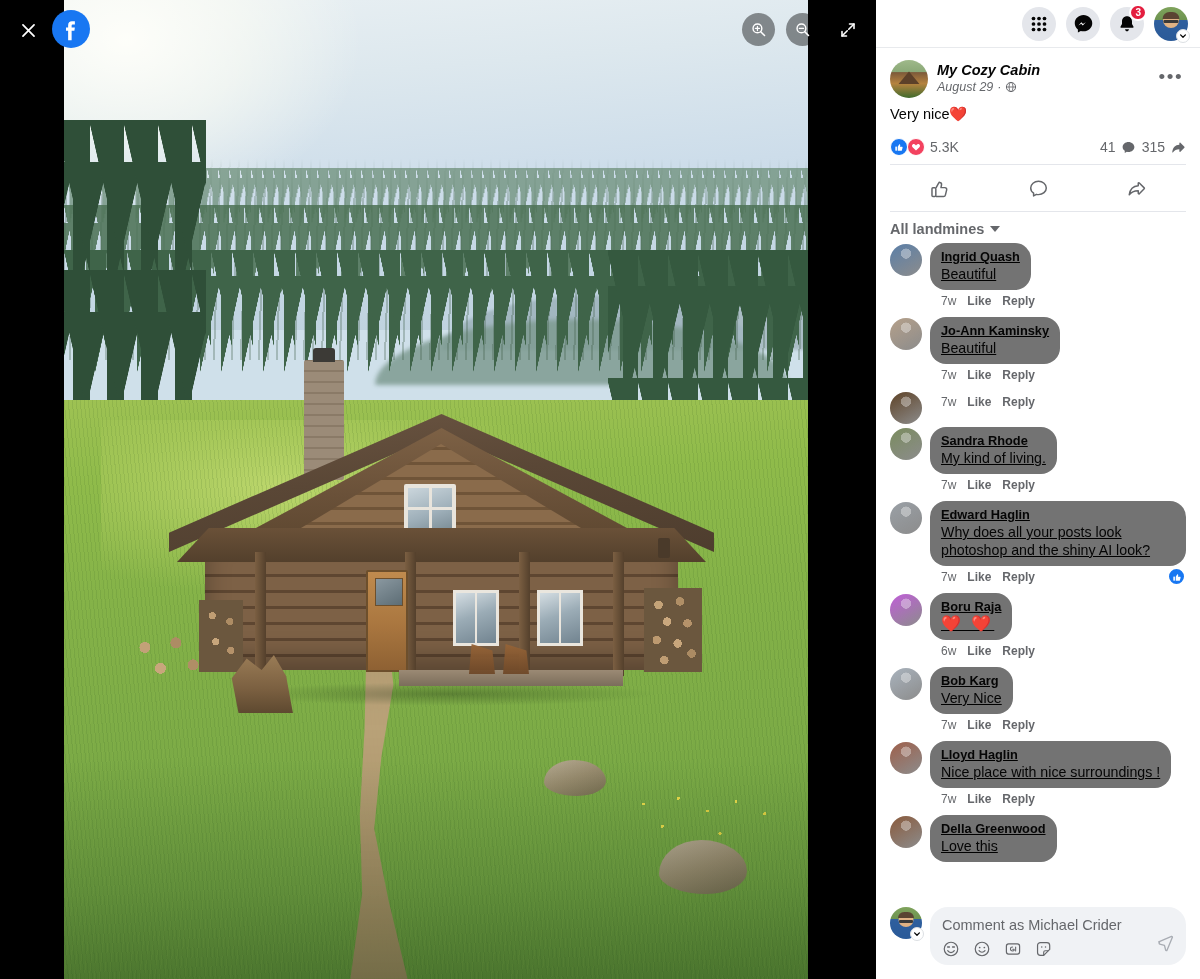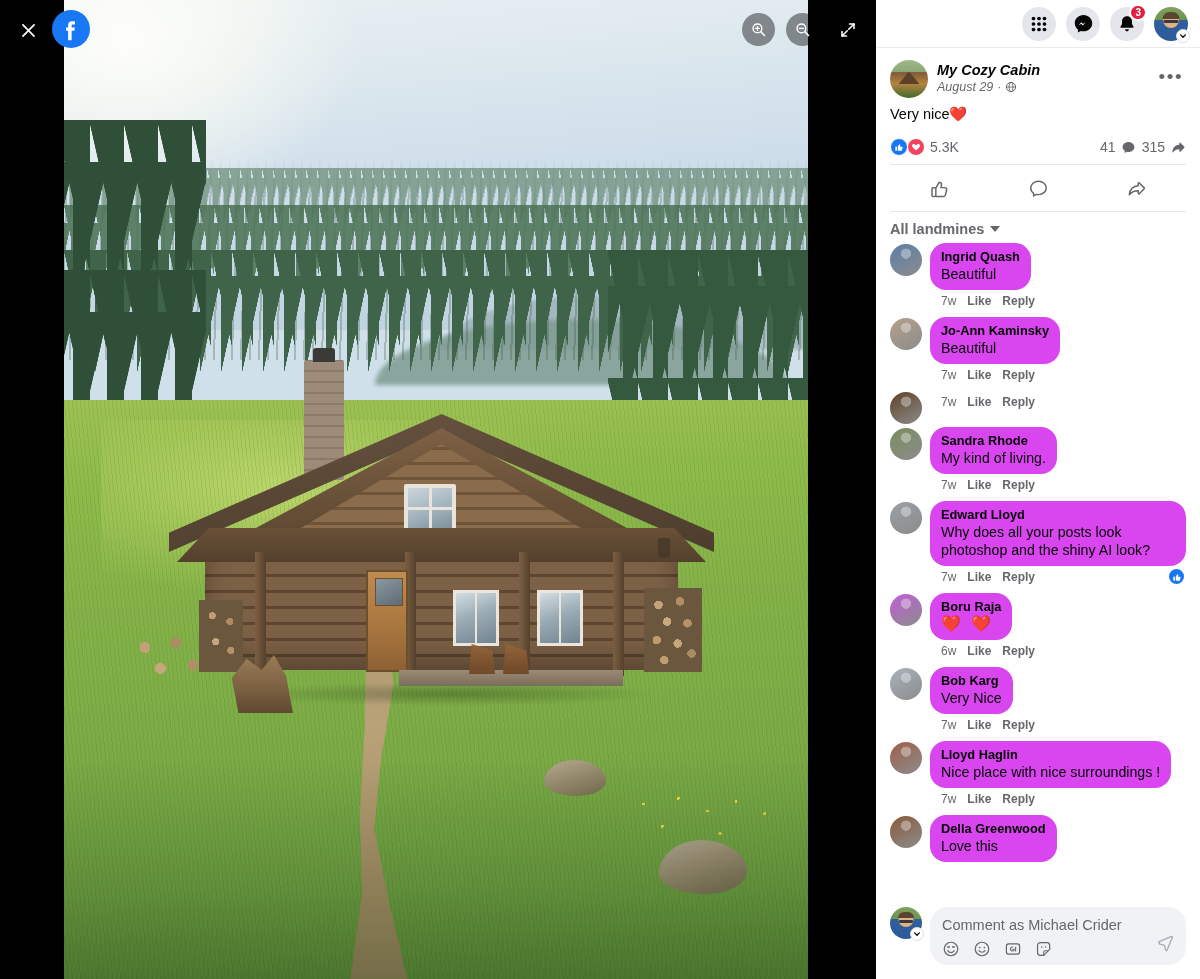--- a/index.html
+++ b/index.html
@@ -360,21 +360,21 @@
     display:flex; align-items:center; gap:6px; padding:9px 14px 6px 14px;
     font-size:14.5px; color:#65676B; font-weight:600; cursor:pointer;
   }
   .caret { width:0; height:0; border-left:5px solid transparent; border-right:5px solid transparent; border-top:6px solid #65676B; }
 
   .comments { padding:0 14px 0 14px; }
   .comment { display:flex; align-items:flex-start; margin-bottom:3px; position:relative; }
   .c-avatar { width:32px; height:32px; border-radius:50%; flex:0 0 32px; margin-right:8px; margin-top:1px; cursor:pointer; }
   .c-body { flex:1 1 auto; min-width:0; }
   .bubble {
-    display:inline-block; background:#d946ef; border-radius:16px; padding:6px 11px 7px 11px; max-width:100%;
+    display:inline-block; background:#737373; border-radius:16px; padding:6px 11px 7px 11px; max-width:100%;text-decoration:underline;
   }
   .c-name { font-size:12.8px; font-weight:700; color:#050505; line-height:15px; cursor:pointer; }
   .c-text { font-size:14.2px; color:#050505; line-height:18px; margin-top:1px; word-wrap:break-word; }
   .c-text.emoji { font-size:16px; letter-spacing:3px; }
   .c-meta { display:flex; align-items:flex-end; gap:11px; padding:4px 0 6px 11px; font-size:12px; color:#65676B; }
   .c-meta .act { font-weight:700; cursor:pointer; }
   .c-meta .tm { cursor:pointer; }
   .like-pill {
     position:absolute; right:0; bottom:4px; width:19px; height:19px; border-radius:50%;
     background:#1877F2; display:flex; align-items:center; justify-content:center; cursor:pointer;
@@ -656,21 +656,21 @@
           <div class="comment">
             <div class="c-avatar" style="background: radial-gradient(circle at 50% 30%, rgba(255, 255, 255, 0.35) 0px, rgba(255, 255, 255, 0.35) 18%, transparent 19%), linear-gradient(150deg, rgb(122, 140, 94), rgba(0, 0, 0, 0.45));"></div>
             <div class="c-body"><div class="bubble"><div class="c-name">Sandra Rhode</div><div class="c-text">My kind of living.</div></div><div class="c-meta">
                 <span class="tm">7w</span>
                 <span class="act">Like</span>
                 <span class="act">Reply</span>
               </div></div>
           </div>
           <div class="comment">
             <div class="c-avatar" style="background: radial-gradient(circle at 50% 30%, rgba(255, 255, 255, 0.35) 0px, rgba(255, 255, 255, 0.35) 18%, transparent 19%), linear-gradient(150deg, rgb(154, 160, 166), rgba(0, 0, 0, 0.45));"></div>
-            <div class="c-body"><div class="bubble"><div class="c-name">Edward Lloyd</div><div class="c-text">Why does all your posts look photoshop and the shiny AI look?</div></div><div class="c-meta">
+            <div class="c-body"><div class="bubble"><div class="c-name">Edward Haglin</div><div class="c-text">Why does all your posts look photoshop and the shiny AI look?</div></div><div class="c-meta">
                 <span class="tm">7w</span>
                 <span class="act">Like</span>
                 <span class="act">Reply</span>
               </div></div>
             <span class="like-pill">
               <svg width="10" height="10" viewBox="0 0 24 24" aria-hidden="true">
                 <path fill="#fff" d="M9 21h8.2c.9 0 1.6-.6 1.8-1.4l1.6-6c.3-1.1-.6-2.2-1.8-2.2h-4.4l.6-3.3c.2-1.1-.4-2.2-1.5-2.5-.6-.2-1.2.1-1.5.7L9 11.2V21z"></path>
                 <rect x="3.2" y="11" width="3.8" height="10" rx="1" fill="#fff"></rect>
               </svg>
             </span>

